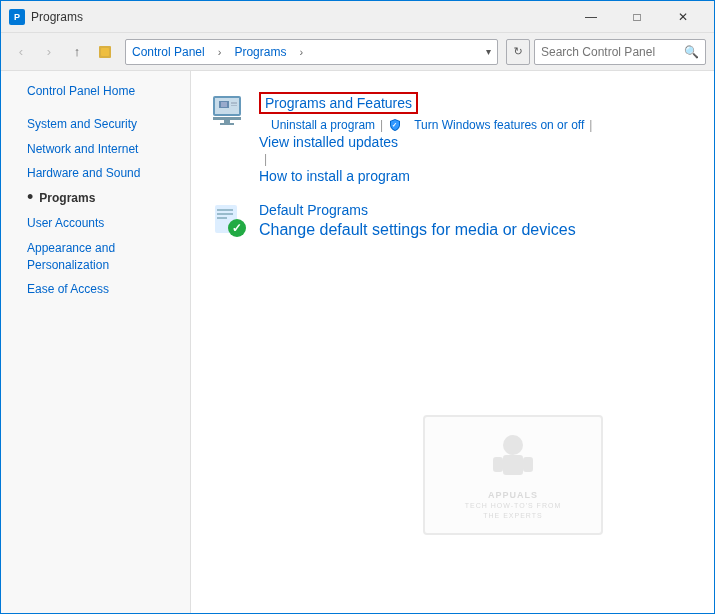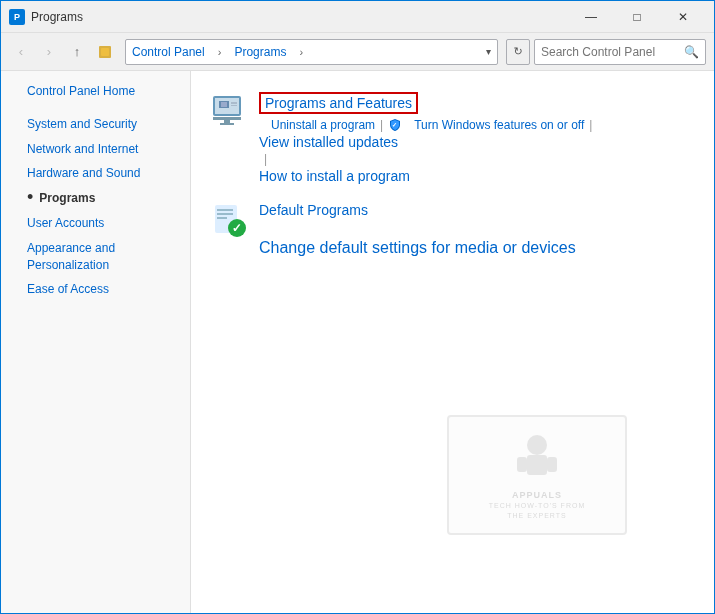--- a/index.html
+++ b/index.html
@@ -254,21 +254,21 @@
       margin-bottom: 2px;
     }
 
     
     .default-title {
       color: #0066cc;
       font-size: 14px;
       cursor: pointer;
       text-decoration: none;
       display: block;
-      margin-bottom: 21px;
+      margin-bottom: 3px;
     }
     .default-sub {
       font-size: 16px;
       color: #0066cc;
       cursor: pointer;
       text-decoration: none;
     }
 
     
     .java-title {
@@ -405,21 +405,21 @@
           <text x="21" y="30" font-size="12" fill="white" font-weight="bold">✓</text>
         </svg>
       </div>
       <div class="section-content">
         <a class="default-title">Default Programs</a>
         <a class="default-sub">Change default settings for media or devices</a>
       </div>
     </div>
 
 
-    <div style="position:absolute; bottom:80px; left:256px; opacity:0.3; pointer-events:none; width:180px; height:120px; display:flex; flex-direction:column; align-items:center; justify-content:center; border:2px solid #bbb; background:rgba(220,220,220,0.3); border-radius:4px;">
+    <div style="position:absolute; bottom:80px; left:232px; opacity:0.3; pointer-events:none; width:180px; height:120px; display:flex; flex-direction:column; align-items:center; justify-content:center; border:2px solid #bbb; background:rgba(220,220,220,0.3); border-radius:4px;">
       <svg width="60" height="60" viewBox="0 0 60 60">
 
         <circle cx="30" cy="15" r="10" fill="#aaa"></circle>
         <rect x="20" y="25" width="20" height="20" rx="3" fill="#aaa"></rect>
         <rect x="10" y="27" width="10" height="15" rx="3" fill="#aaa"></rect>
         <rect x="40" y="27" width="10" height="15" rx="3" fill="#aaa"></rect>
       </svg>
       <div style="font-size:9px;color:#888;text-align:center;font-weight:bold;letter-spacing:1px;">APPUALS<br><span style="font-size:7px;font-weight:normal;">TECH HOW-TO'S FROM<br>THE EXPERTS</span></div>
     </div>
 

